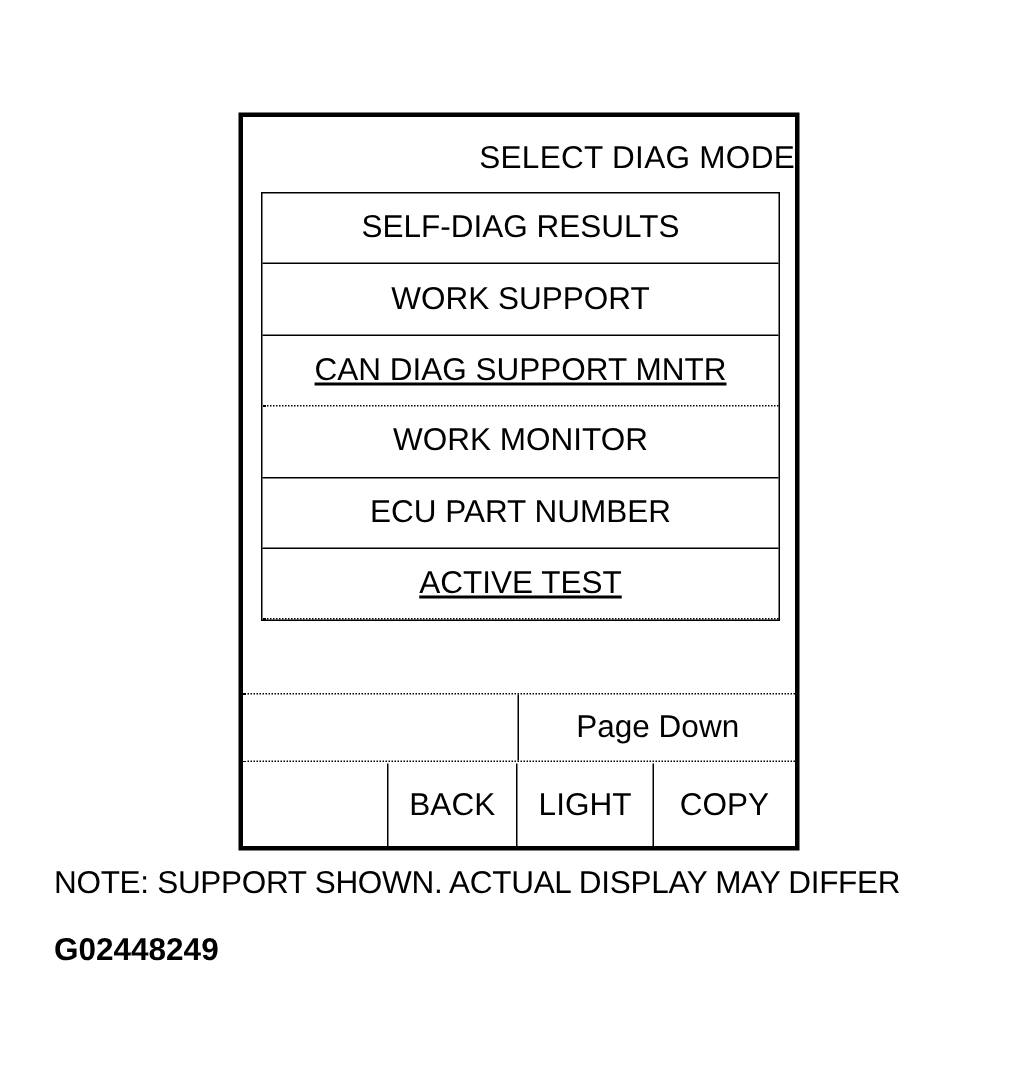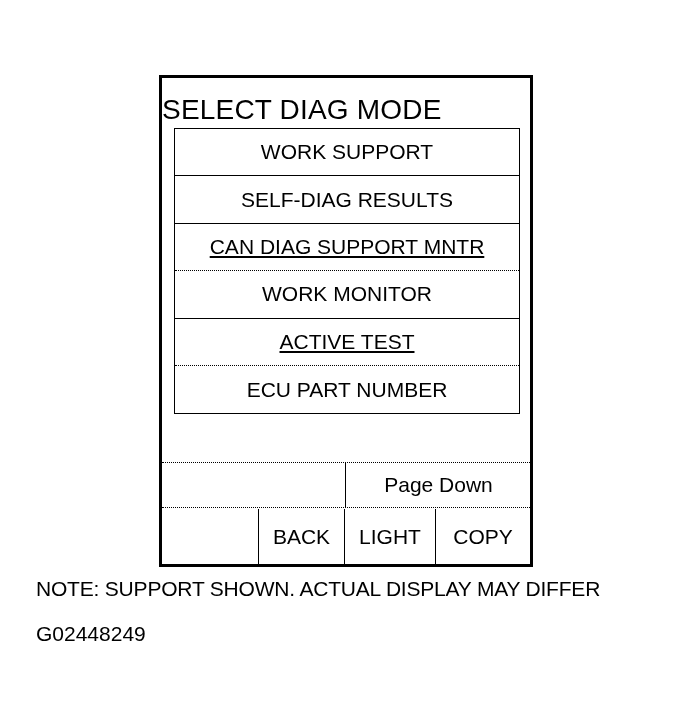--- a/index.html
+++ b/index.html
@@ -1,21 +1,21 @@
 <!DOCTYPE html>
 <html><head>
 <meta charset="utf-8">
 <style>
   html, body { margin: 0; padding: 0; background: #ffffff; }
   body { width: 684px; height: 717px; position: relative; overflow: hidden;
          font-family: "Liberation Sans", "DejaVu Sans", sans-serif; color: #000; }
   .frame { position: absolute; left: 159px; top: 75px; width: 368px; height: 486px;
            border: 3px solid #000; background: #fff; }
-  .title { position: absolute; left: 0; right: 0; top: 16px; text-align: left;
-           font-size: 28px; letter-spacing: 0.2px; }
+  .title { position: absolute; left: 0; right: 0; top: 16px; text-align: right;
+           font-size: 21px; letter-spacing: 0.2px; }
   .menu { position: absolute; left: 12px; top: 50px; width: 346px; height: 286px;
           border: 1.5px solid #000; box-sizing: border-box; }
   .menu-item { height: 47.4px; box-sizing: border-box; border-bottom: 1.5px solid #000;
                display: flex; align-items: center; justify-content: center;
                font-size: 21px; cursor: pointer; }
   .menu-item:last-child { border-bottom: none; }
   .menu-item.dotted { border-bottom: 1.5px dotted #000; text-decoration: underline; }
   .bottom { position: absolute; left: 0; right: 0; top: 384px; bottom: 0;
             border-top: 1.5px dotted #000; }
   .row1 { position: absolute; left: 0; right: 0; top: 0; height: 44px;
@@ -25,35 +25,35 @@
   .row1 .pgdn { position: absolute; left: 185px; right: 0; top: 0; height: 44px;
                 display: flex; align-items: center; justify-content: center; font-size: 21px; cursor: pointer; }
   .row2 { position: absolute; left: 0; right: 0; top: 46px; bottom: 0; }
   .cell { position: absolute; top: 0; bottom: 0; display: flex; align-items: center;
           justify-content: center; font-size: 21px; box-sizing: border-box; cursor: pointer; }
   .c0 { left: 0; width: 97px; border-right: 1.5px solid #000; }
   .c1 { left: 97px; width: 86px; border-right: 1.5px solid #000; }
   .c2 { left: 183px; width: 91px; border-right: 1.5px solid #000; }
   .c3 { left: 274px; right: 0; }
   .note { position: absolute; left: 36px; top: 577px; font-size: 21px; letter-spacing: -0.2px; }
-  .code { position: absolute; left: 36px; top: 622px; font-size: 21px; }
+  .code { position: absolute; left: 36px; top: 622px; font-size: 21px; font-weight: bold; }
 </style>
 </head>
 <body>
 
 <div class="frame">
   <div class="title">SELECT DIAG MODE</div>
 
   <div class="menu">
+    <div class="menu-item">SELF-DIAG RESULTS</div>
     <div class="menu-item">WORK SUPPORT</div>
-    <div class="menu-item">SELF-DIAG RESULTS</div>
     <div class="menu-item dotted">CAN DIAG SUPPORT MNTR</div>
     <div class="menu-item">WORK MONITOR</div>
+    <div class="menu-item">ECU PART NUMBER</div>
     <div class="menu-item dotted">ACTIVE TEST</div>
-    <div class="menu-item">ECU PART NUMBER</div>
   </div>
 
   <div class="bottom">
     <div class="row1">
       <div class="blank"></div>
       <div class="pgdn">Page Down</div>
     </div>
     <div class="row2">
       <div class="cell c0"></div>
       <div class="cell c1">BACK</div>

